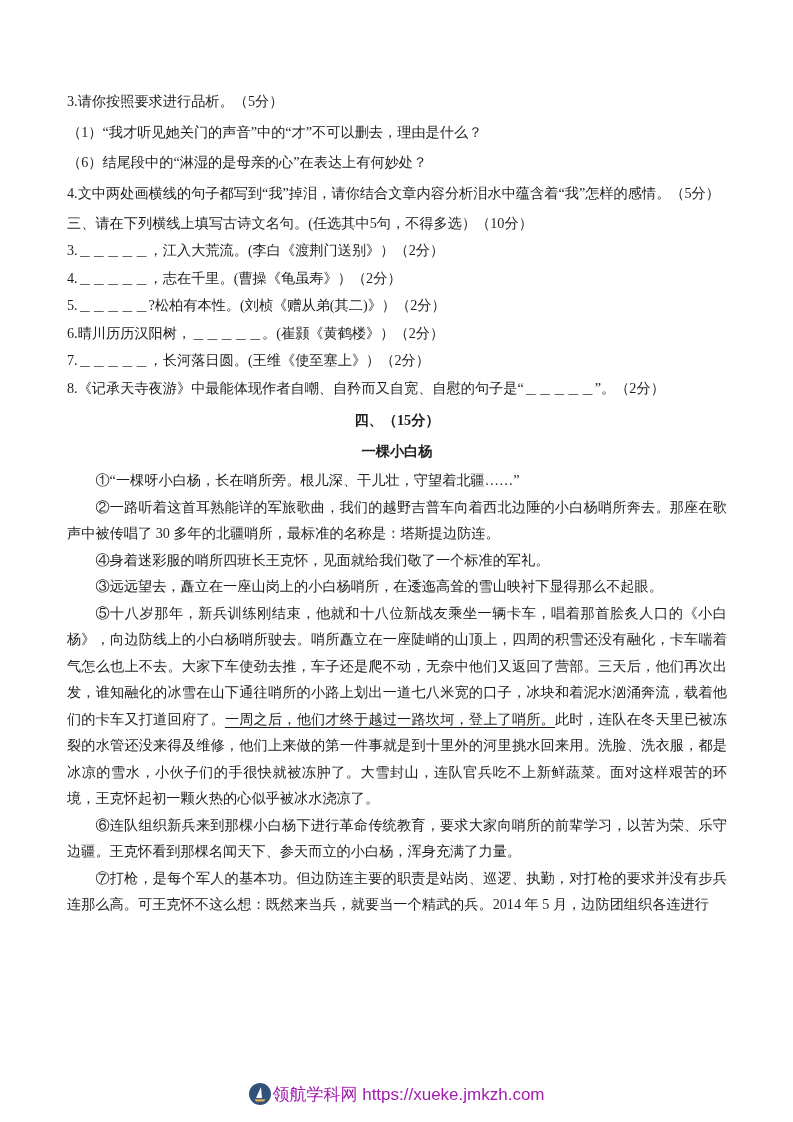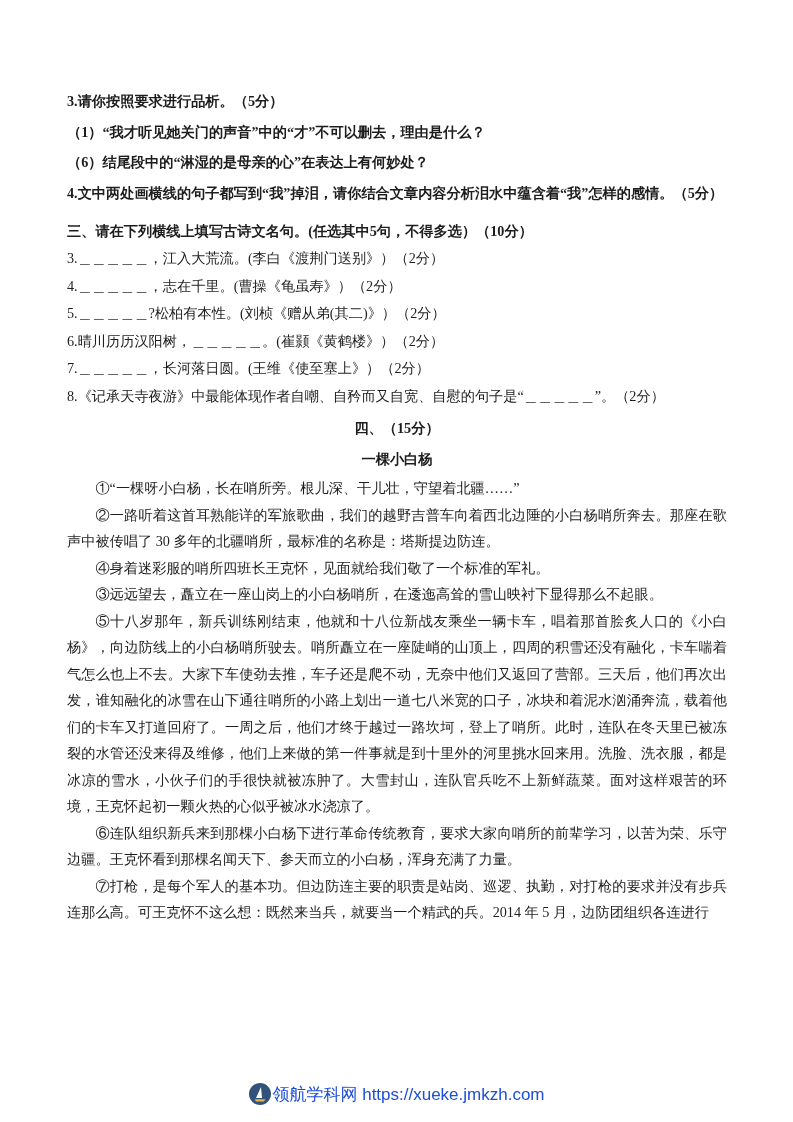--- a/index.html
+++ b/index.html
@@ -19,53 +19,53 @@
   .content {
     position: absolute;
     left: 67px;
     top: 86px;
     width: 660px;
     font-size: 14.2px;
   }
   .q {
     line-height: 30.5px;
     text-align: justify;
-    font-weight: bold;
   }
   .sec3-header {
     line-height: 28px;
-    margin-top: 9px;
+    margin-top: 1px;
   }
   .poem {
     line-height: 27.5px;
     text-align: justify;
   }
   .center-bold {
     text-align: center;
     font-weight: 700;
     line-height: 31px;
   }
   .sec4 { margin-top: 3px; }
   .para {
     line-height: 26.5px;
     text-align: justify;
     text-indent: 2em;
   }
   .ul {
+    text-decoration: underline;
     text-underline-offset: 3px;
   }
   .footer {
     position: absolute;
     left: 0;
     right: 0;
     bottom: 16px;
     display: flex;
     align-items: center;
     justify-content: center;
-    color: #1d4ed8;
+    color: #a21caf;
     font-size: 17px;
     font-family: "Liberation Sans", "DejaVu Sans", sans-serif;
   }
   .logo {
     display: inline-flex;
     width: 24px;
     height: 24px;
   }
 </style>
 </head>

